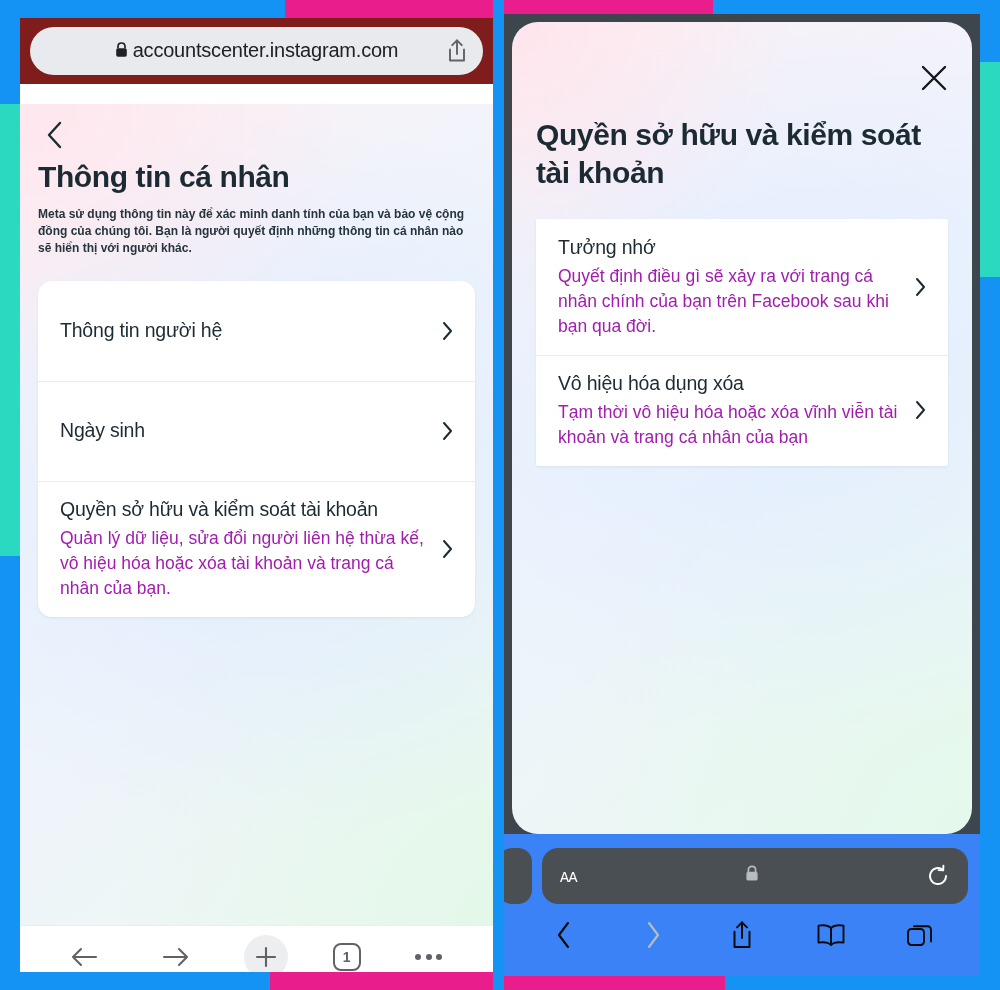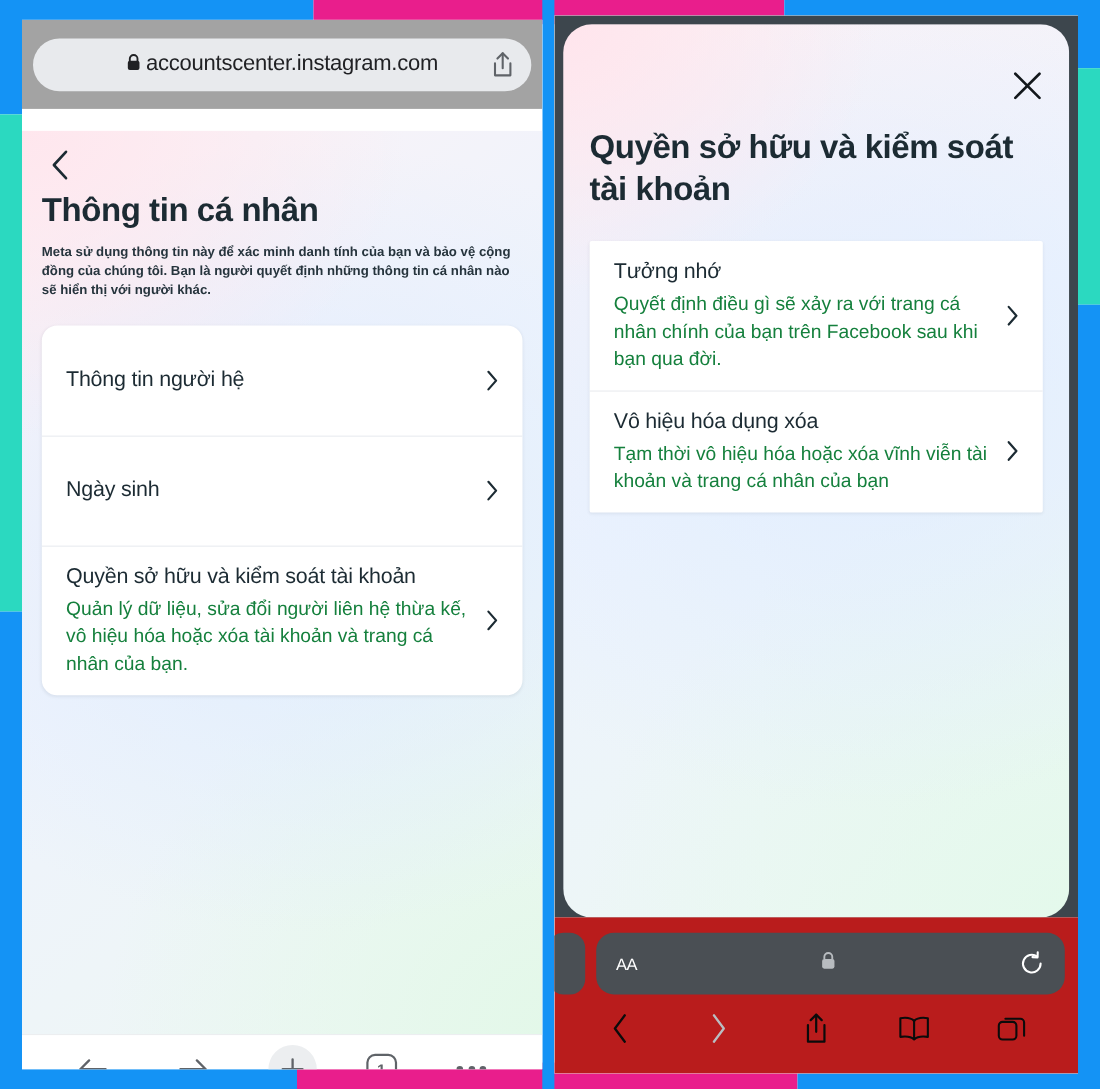--- a/index.html
+++ b/index.html
@@ -41,22 +41,22 @@
   
   #left-phone {
     position: absolute;
     left: 20px; top: 18px;
     width: 473px; height: 954px;
     background: #ffffff;
     overflow: hidden;
   }
 
   .chrome-urlbar-wrap {
-    height: 81px;
-    background: #a3a3a3;
+    height: 66px;
+    background: #7f1d1d;
     display: flex;
     align-items: center;
     padding: 0 10px 0 10px;
   }
   .chrome-urlbar {
     flex: 1;
     height: 48px;
     background: #e8eaed;
     border-radius: 24px;
     display: flex;
@@ -145,21 +145,21 @@
   .row-title {
     font-size: 19.5px;
     color: #1c2b33;
     letter-spacing: -0.2px;
     line-height: 1.3;
   }
   .row-sub {
     margin-top: 4px;
     font-size: 17.5px;
     line-height: 1.42;
-    color: #15803d;
+    color: #a21caf;
   }
   .row-chev {
     flex: 0 0 auto;
     width: 20px; height: 20px;
     display: flex; align-items: center; justify-content: center;
   }
 
   .row-tall { min-height: 100px; align-items: center; }
 
   
@@ -242,24 +242,25 @@
   .sheet-card {
     margin-top: 26px;
     background: #ffffff;
     border-radius: 2px;
     box-shadow: 0 1px 3px rgba(20,30,40,0.07);
     overflow: hidden;
   }
 
   
   .safari-bottom {
-    background: #b91c1c;
+    background: #3b82f6;
     height: 142px;
     position: relative;
     padding-top: 14px;
+    font-family: Liberation Mono, monospace;
   }
   .safari-tabstrip {
     display: flex;
     align-items: center;
     padding: 0 12px;
     height: 56px;
     gap: 10px;
   }
   .tab-peek {
     flex: 0 0 auto;

